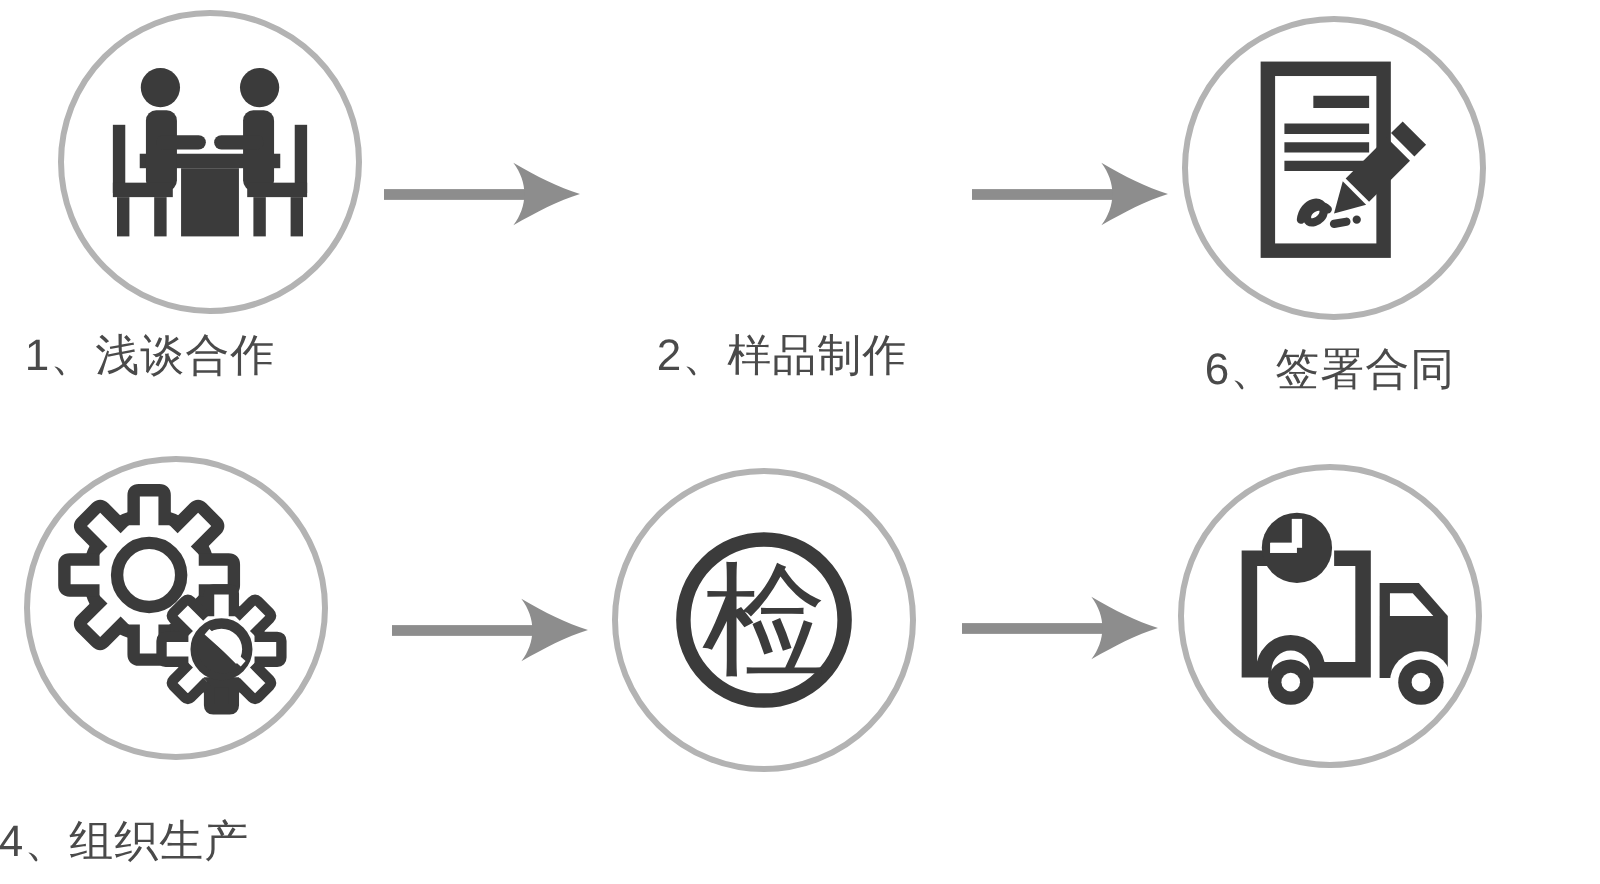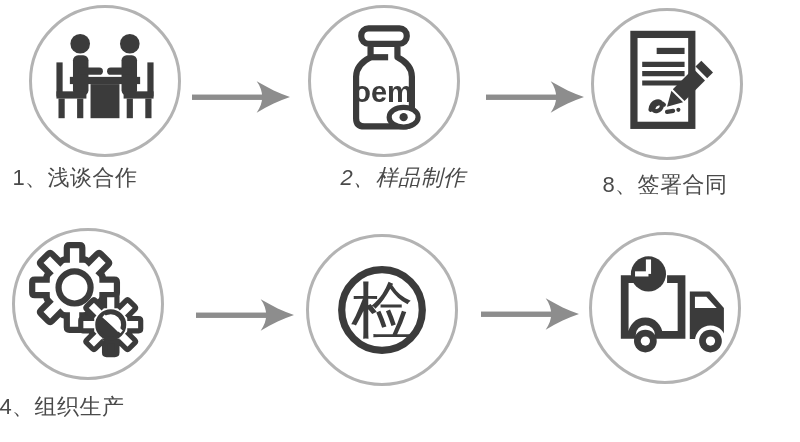--- a/index.html
+++ b/index.html
@@ -49,23 +49,23 @@
 
   
   #c1 { left: 29px;  top: 5px; }
   #c2 { left: 308px; top: 5px; }
   #c3 { left: 591px; top: 8px; }
   #c4 { left: 12px;  top: 228px; }
   #c5 { left: 306px; top: 234px; }
   #c6 { left: 589px; top: 232px; }
 
   #l1 { left: 75px;  top: 163px; }
-  #l2 { left: 403px; top: 163px; font-style: italic; }
+  #l2 { left: 391px; top: 163px; }
   #l3 { left: 665px; top: 170px; }
-  #l4 { left: 62px;  top: 392px; }
+  #l4 { left: 62px;  top: 406px; }
   #l5 { left: 378px; top: 391px; }
   #l6 { left: 662px; top: 391px; }
 
   #a1 { left: 192px; top: 79px; }
   #a2 { left: 486px; top: 79px; }
   #a3 { left: 196px; top: 297px; }
   #a4 { left: 481px; top: 296px; }
 
   .oem-text {
     font-family: "Liberation Sans", "DejaVu Sans", sans-serif;
@@ -98,30 +98,20 @@
         <rect x="29" y="35" width="15" height="39" rx="5"></rect>
         <rect x="34" y="47" width="24" height="7" rx="3.5"></rect>
         <rect x="13" y="42" width="6" height="33"></rect>
         <rect x="13" y="70" width="29" height="7"></rect>
         <rect x="15" y="77" width="6" height="19"></rect>
         <rect x="33" y="77" width="6" height="19"></rect>
       </g>
     </svg>
   </div>
 
-  <div class="step-circle" id="c2">
-    <svg viewBox="0 0 120 120" fill="none" stroke="currentColor">
-      <rect x="38" y="9" width="44" height="15" rx="7" stroke-width="6" fill="#ffffff"></rect>
-      <path d="M47 27 V37 Q33 44 33 56 V96 Q33 104 41 104 H79 Q87 104 87 96 V56 Q87 44 73 37 V27" stroke-width="6" stroke-linejoin="round"></path>
-      <line x1="46" y1="37" x2="64" y2="37" stroke-width="6"></line>
-      <text class="oem-text" x="59" y="80" font-size="28" text-anchor="middle" fill="currentColor" stroke="none">oem</text>
-      <ellipse cx="79" cy="95" rx="14" ry="9.5" fill="#ffffff" stroke-width="5"></ellipse>
-      <circle cx="79" cy="95" r="4" fill="currentColor" stroke="none"></circle>
-    </svg>
-  </div>
 
   <div class="step-circle" id="c3">
     <svg viewBox="0 0 120 120" fill="none" stroke="currentColor">
       <rect x="28" y="12" width="56" height="88" stroke-width="7" fill="#ffffff"></rect>
       <line x1="50" y1="28" x2="77" y2="28" stroke-width="6"></line>
       <line x1="36" y1="41" x2="77" y2="41" stroke-width="5"></line>
       <line x1="36" y1="50" x2="77" y2="50" stroke-width="5"></line>
       <line x1="36" y1="59" x2="77" y2="59" stroke-width="5"></line>
       <path d="M44 85 c1 -9 11 -11 11 -4 c0 5 -9 8 -8 2 c1 -4 7 -6 10 -3" stroke-width="4" stroke-linecap="round"></path>
       <line x1="60" y1="87" x2="66" y2="86" stroke-width="4" stroke-linecap="round"></line>
@@ -187,21 +177,21 @@
       <path d="M84 44 H103 L117 60 V90 H84 Z" fill="currentColor"></path>
       <path d="M89 49 H100 L110 60 H89 Z" fill="#ffffff"></path>
       <circle cx="104" cy="92" r="15" fill="#ffffff"></circle>
       <circle cx="104" cy="92" r="11" fill="currentColor"></circle>
       <circle cx="104" cy="92" r="4.5" fill="#ffffff"></circle>
     </svg>
   </div>
 
   <div class="step-label" id="l1">1、浅谈合作</div>
   <div class="step-label" id="l2">2、样品制作</div>
-  <div class="step-label" id="l3">8、签署合同</div>
+  <div class="step-label" id="l3">6、签署合同</div>
   <div class="step-label" id="l4">4、组织生产</div>
 
   <div class="flow-arrow" id="a1">
     <svg viewBox="0 0 100 36" fill="currentColor">
       <rect x="0" y="15.5" width="74" height="5.5"></rect>
       <path d="M66 2 C78 9 89 14.5 100 18 C89 21.5 78 27 66 34 C73.5 24 73.5 12 66 2 Z"></path>
     </svg>
   </div>
   <div class="flow-arrow" id="a2">
     <svg viewBox="0 0 100 36" fill="currentColor">

